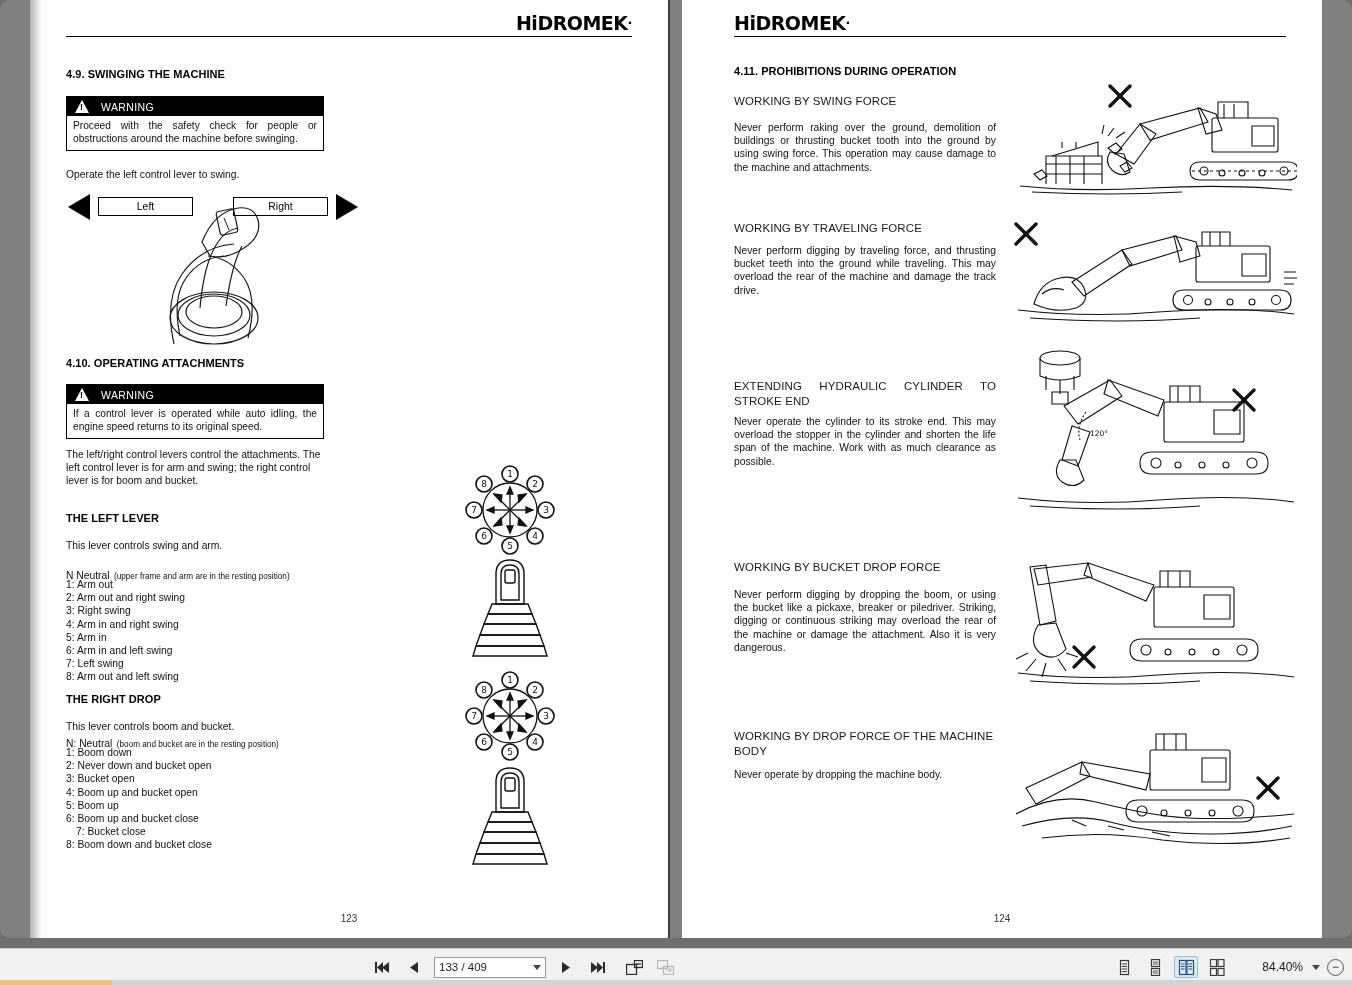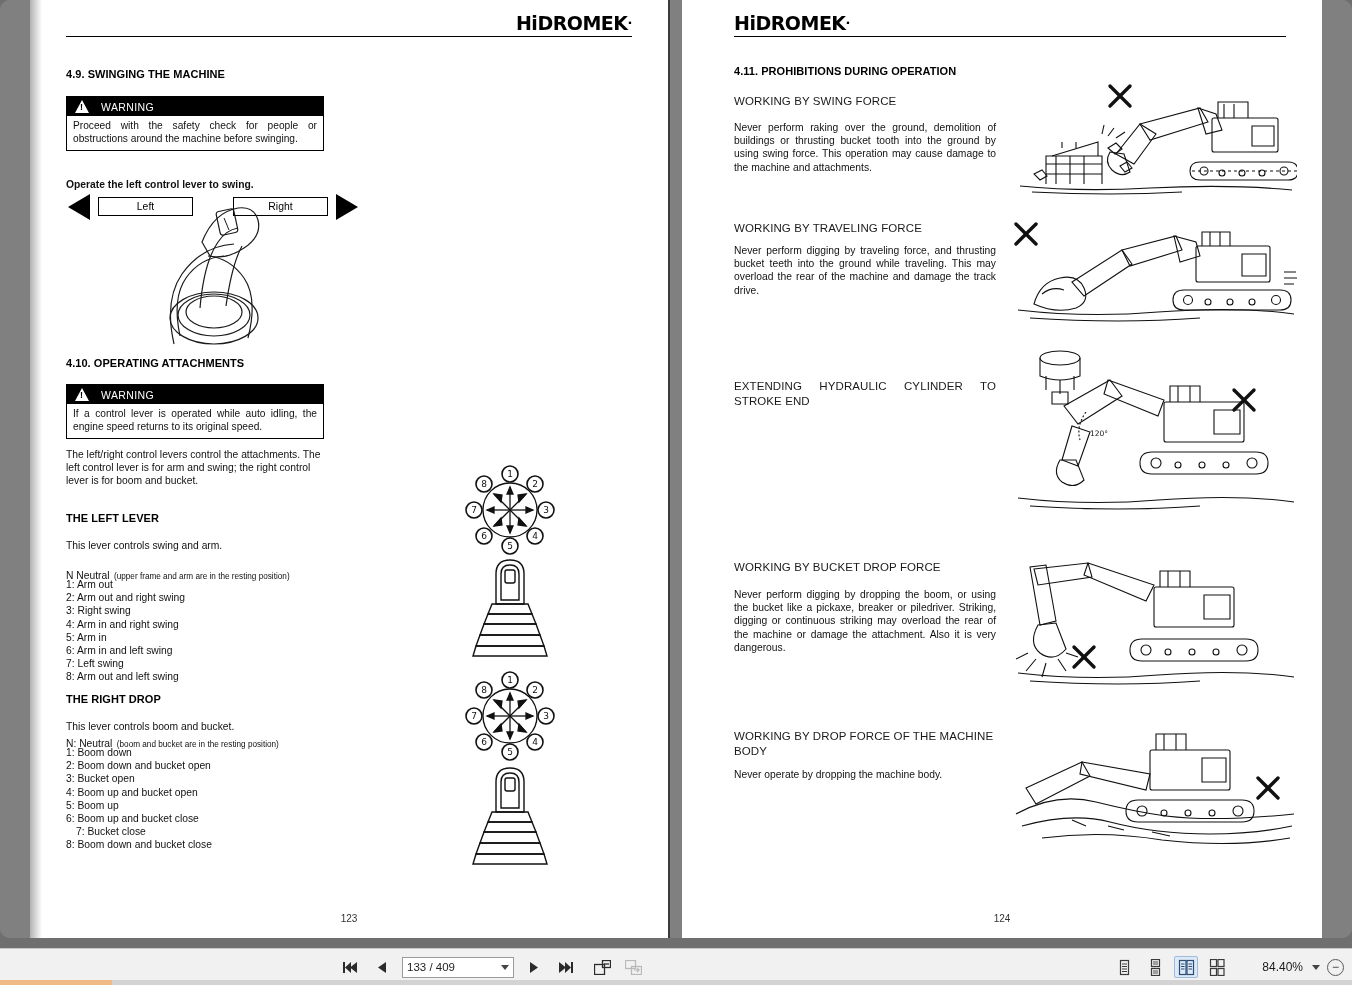--- a/index.html
+++ b/index.html
@@ -108,21 +108,21 @@
   }
 
   
   .illus { position: absolute; }
 
   
   #toolbar {
     position: absolute; left: 0; bottom: 0; width: 1352px; height: 37px;
     background: #f1f1f1;
     border-top: 1px solid #c8c8c8;
-    display: flex; align-items: center;
+    display: flex; align-items: center; padding-left: 32px;
   }
   #toolbar .spacer { flex: 1; }
 
   .tb-center { display: flex; align-items: center; gap: 9px; margin-left: 340px; }
   .tb-right  { display: flex; align-items: center; gap: 7px; margin-right: 8px; }
 
   .tb-btn {
     width: 22px; height: 22px;
     display: flex; align-items: center; justify-content: center;
     color: #2b2b2b; cursor: pointer;
@@ -215,21 +215,21 @@
         <div class="h-sec" style="position:absolute; left:36px; top:68px;">4.9. SWINGING THE MACHINE</div>
 
         <div class="warnbox" style="position:absolute; left:36px; top:96px; width:258px;">
           <div class="bar">
             <span class="tri"></span>
             <span class="lbl">WARNING</span>
           </div>
           <div class="msg">Proceed with the safety check for people or obstructions around the machine before swinging.</div>
         </div>
 
-        <div class="body-txt body-txt-l" style="position:absolute; left:36px; top:178px; width:270px;font-weight:bold;">Operate the left control lever to swing.</div>
+        <div class="body-txt body-txt-l" style="position:absolute; left:36px; top:168px; width:270px;">Operate the left control lever to swing.</div>
 
         <div class="arrowband" style="position:absolute; left:38px; top:192px; width:290px;">
           <div class="arr arr-l"></div>
           <div class="lbox" style="left:30px; width:95px;">Left</div>
           <div class="lbox" style="right:30px; width:95px;">Right</div>
           <div class="arr arr-r"></div>
         </div>
 
         <svg class="lever-art" style="left:100px; top:196px;" width="170" height="150" viewBox="0 0 170 150">
           <g fill="none" stroke="#1a1a1a" stroke-width="1.2">
@@ -277,21 +277,21 @@
         </div>
 
         <div class="h-sec" style="position:absolute; left:36px; top:693px;">THE RIGHT DROP</div>
         <div class="body-txt body-txt-l" style="position:absolute; left:36px; top:720px; width:262px;">This lever controls boom and bucket.</div>
         <div style="position:absolute; left:36px; top:733px; width:310px;">
           <span class="body-txt">N: Neutral</span>
           <span class="body-txt small-note">(boom and bucket are in the resting position)</span>
         </div>
         <div style="position:absolute; left:36px; top:746px;">
           <div class="body-txt body-txt-l" style="line-height:13.2px;">1: Boom down</div>
-          <div class="body-txt body-txt-l" style="line-height:13.2px;">2: Boom down and bucket open</div>
+          <div class="body-txt body-txt-l" style="line-height:13.2px;">2: Never down and bucket open</div>
           <div class="body-txt body-txt-l" style="line-height:13.2px;">3: Bucket open</div>
           <div class="body-txt body-txt-l" style="line-height:13.2px;">4: Boom up and bucket open</div>
           <div class="body-txt body-txt-l" style="line-height:13.2px;">5: Boom up</div>
           <div class="body-txt body-txt-l" style="line-height:13.2px;">6: Boom up and bucket close</div>
           <div class="body-txt body-txt-l" style="line-height:13.2px;margin-left:10px;">7: Bucket close</div>
           <div class="body-txt body-txt-l" style="line-height:13.2px;">8: Boom down and bucket close</div>
         </div>
 
         <svg class="lever-art" style="left:408px; top:462px;" width="160" height="200" viewBox="0 0 160 200">
           <g stroke="#111" fill="none" stroke-width="1.3">
@@ -488,20 +488,21 @@
 
             <path d="M272 66 l14 0 M272 72 l10 0 M272 60 l12 0"></path>
           </g>
           <g stroke="#111" stroke-width="3.4" stroke-linecap="round">
             <line x1="4" y1="12" x2="24" y2="32"></line>
             <line x1="24" y1="12" x2="4" y2="32"></line>
           </g>
         </svg>
 
         <div class="h-sub" style="position:absolute; left:52px; top:379px; width:262px; text-align:justify; line-height:1.3;">EXTENDING HYDRAULIC CYLINDER TO STROKE END</div>
+        <div class="body-txt" style="position:absolute; left:52px; top:415px; width:262px;">Never operate the cylinder to its stroke end. This may overload the stopper in the cylinder and shorten the life span of the machine. Work with as much clearance as possible.</div>
 
         <svg class="illus" style="left:330px; top:340px;" width="285" height="175" viewBox="0 0 285 175">
           <g stroke="#111" fill="none" stroke-width="1.1">
             <path d="M6 158 q70 8 140 2 q80 -6 136 2"></path>
             <path d="M18 166 q90 6 170 0"></path>
 
             <ellipse cx="48" cy="18" rx="20" ry="7"></ellipse>
             <path d="M28 18 l0 18 q20 8 40 0 l0 -18"></path>
             <path d="M34 36 l0 14 M48 40 l0 14 M62 36 l0 14"></path>
             <path d="M40 52 l16 0 l0 12 l-16 0 z"></path>

